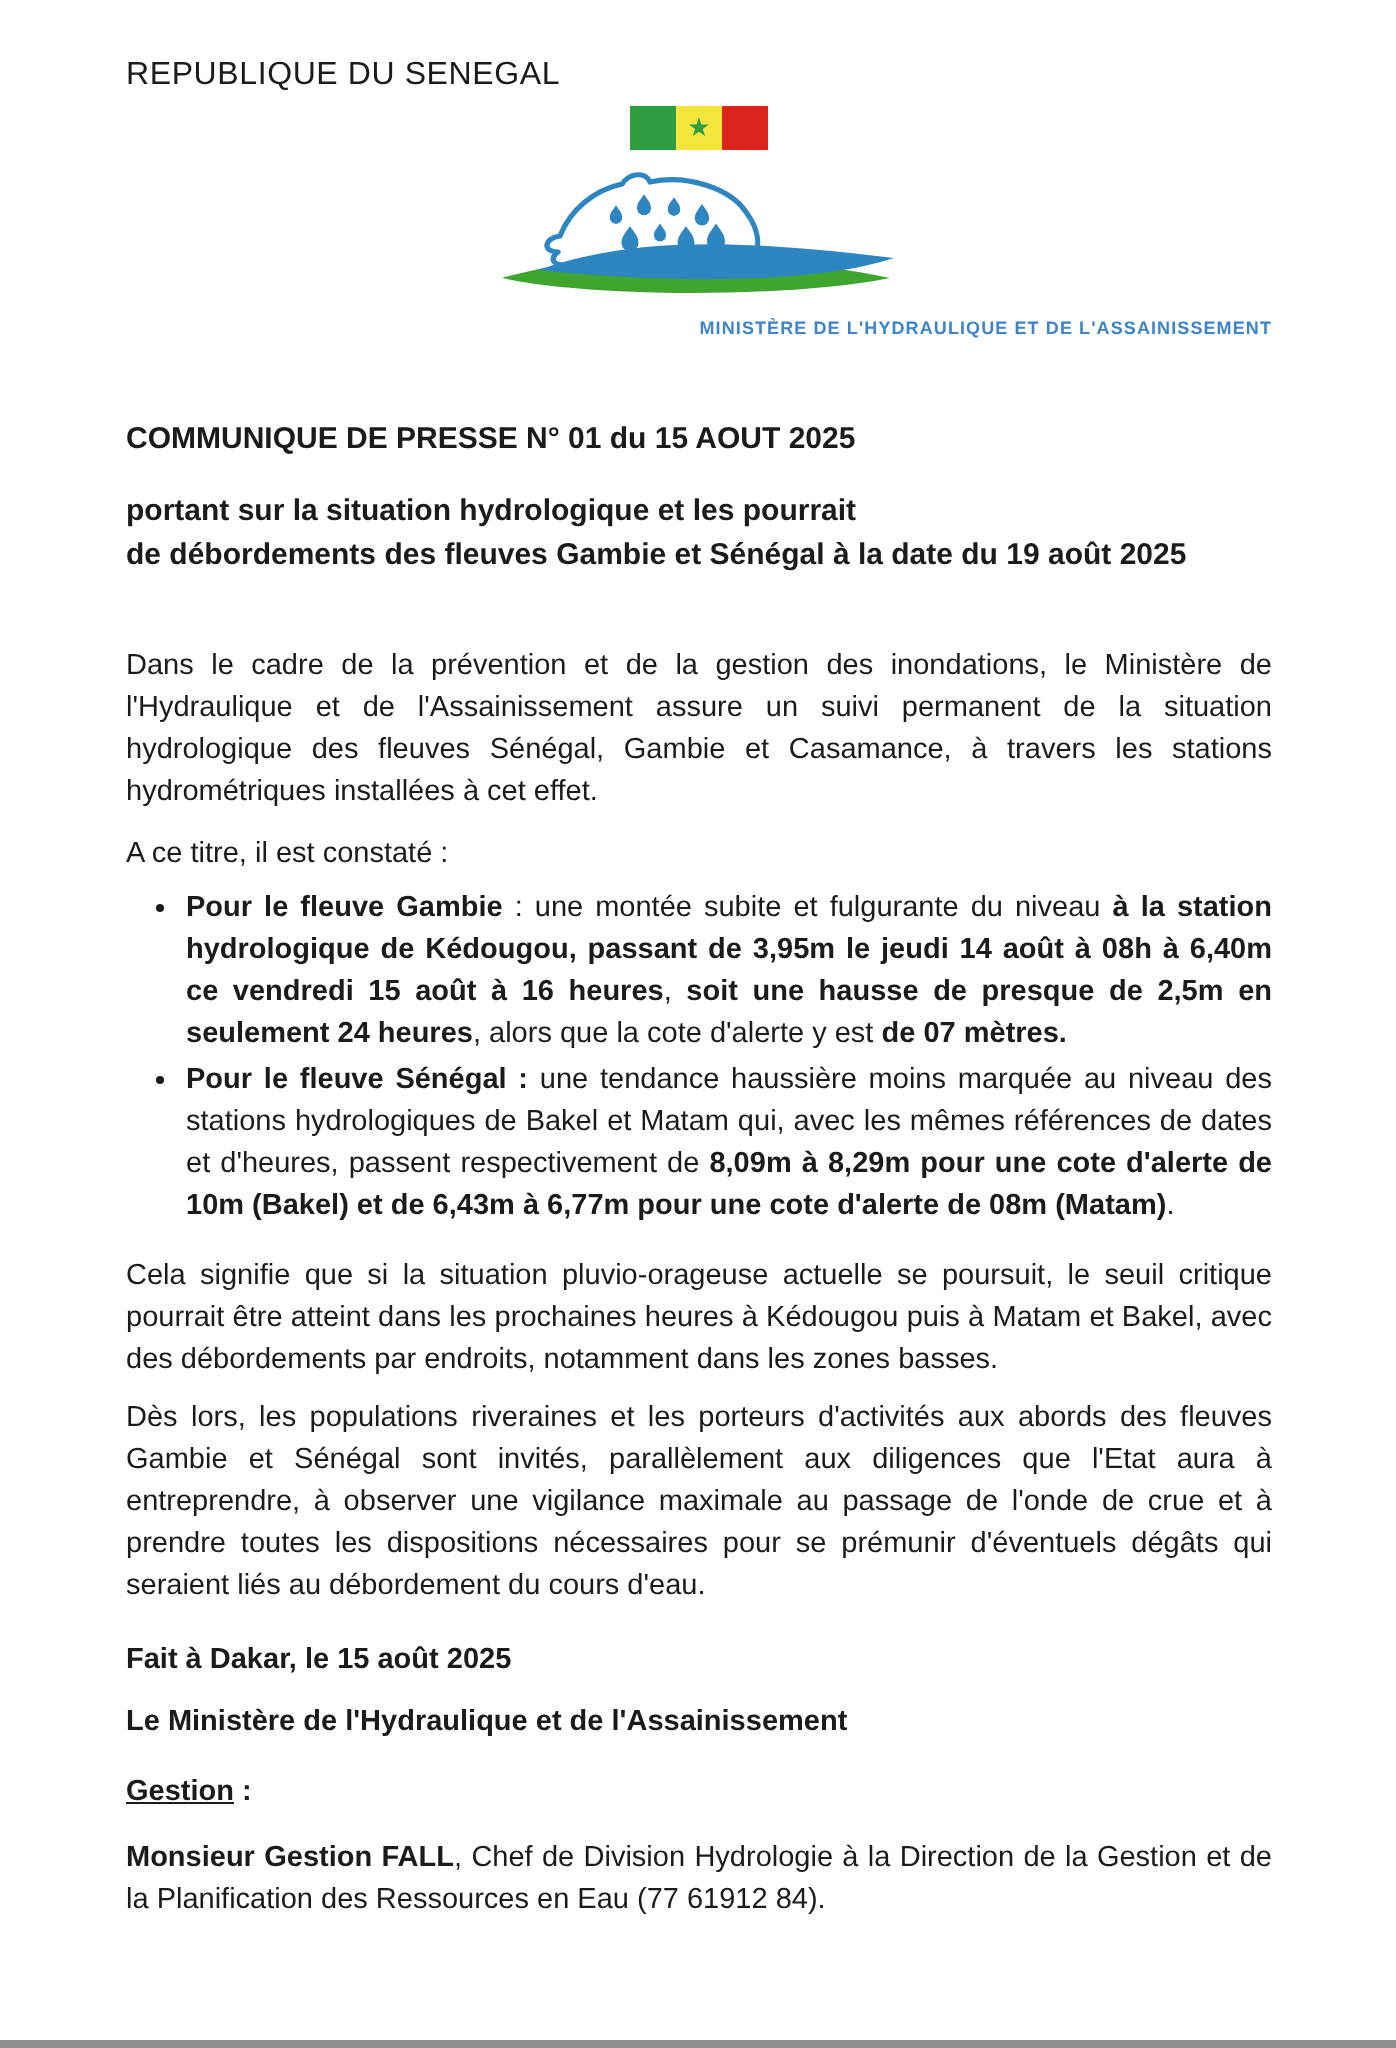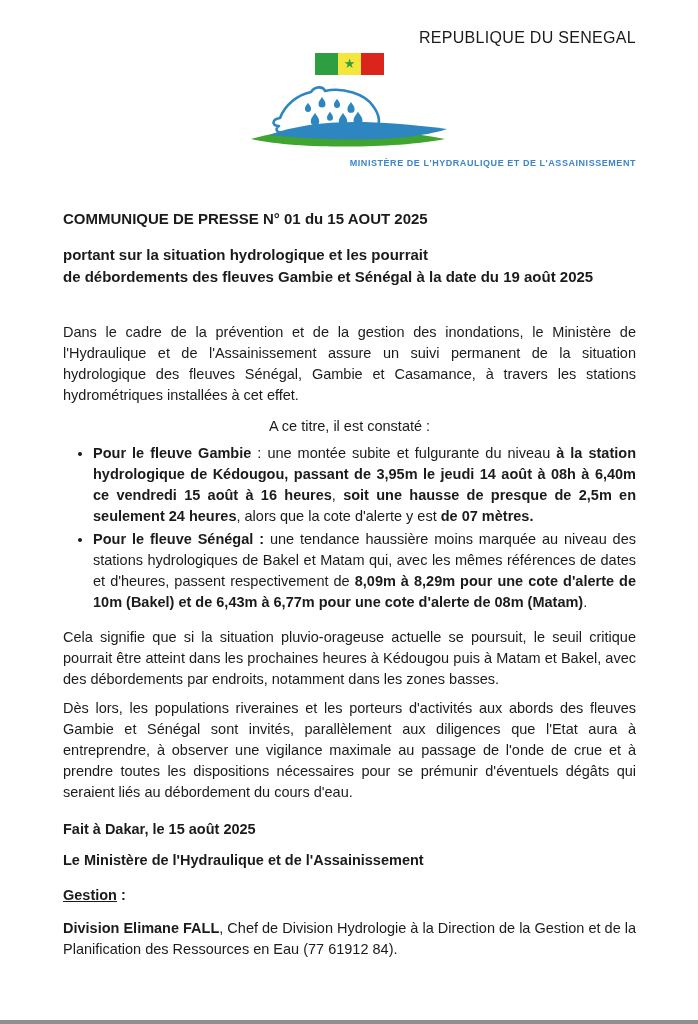--- a/index.html
+++ b/index.html
@@ -2,37 +2,37 @@
 <html><head>
 <meta charset="utf-8">
 <style>
   html,body{margin:0;padding:0;background:#ffffff;}
   .page{
     width:698px;height:1024px;position:relative;box-sizing:border-box;
     padding:26px 62px 0 63px;background:#ffffff;overflow:hidden;
     font-family:"Liberation Sans","DejaVu Sans",sans-serif;
     color:#1b1b1b;font-size:14.5px;line-height:1.45;
   }
-  .center{text-align:right;}
+  .center{text-align:left;}
   .country{font-size:16px;letter-spacing:.3px;font-weight:500;}
   .flag{display:flex;width:70px;height:22px;margin:4px auto 2px;}
   .band{flex:1;}
   .band.green{background:#2f9e41;}
   .band.yellow{background:#f5e63d;text-align:center;}
   .band.red{background:#da251d;}
   .star{color:#2f9e41;font-size:13px;line-height:22px;display:inline-block;}
   .motto{font-style:italic;font-size:16.5px;font-weight:600;margin-top:3px;}
   .logo{margin-top:10px;text-align:center;}
   .mlabel{color:#3c85c8;font-weight:bold;font-size:9px;letter-spacing:.55px;margin-top:2px;text-align:right;}
   .titleblock{margin-top:38px;text-align:left;font-weight:bold;}
   .t1{font-size:15px;margin-bottom:14px;}
   .t2{font-size:15px;}
   p{margin:0;text-align:justify;}
   .mt-intro{margin-top:34px;}
-  .lead{margin-top:10px;text-align:center;}
+  .lead{margin-top:10px;text-align:left;}
   ul.findings{margin:6px 0 0;padding-left:30px;}
   ul.findings li{text-align:justify;margin-bottom:2px;}
   .mt-p3{margin-top:14px;}
   .mt-p4{margin-top:8px;}
   .sig{font-weight:bold;}
   .sig1{margin-top:16px;}
   .sig2{margin-top:10px;}
   .contacts-h{margin-top:14px;text-align:left;font-weight:bold;}
   .contact-p{margin-top:12px;}
   .bottom-line{position:absolute;left:0;right:0;bottom:0;height:4px;background:#8f8f8f;}
@@ -94,16 +94,16 @@
 
   <p class="mt-p3">Cela signifie que si la situation pluvio-orageuse actuelle se poursuit, le seuil critique pourrait être atteint dans les prochaines heures à Kédougou puis à Matam et Bakel, avec des débordements par endroits, notamment dans les zones basses.</p>
 
   <p class="mt-p4">Dès lors, les populations riveraines et les porteurs d'activités aux abords des fleuves Gambie et Sénégal sont invités, parallèlement aux diligences que l'Etat aura à entreprendre, à observer une vigilance maximale au passage de l'onde de crue et à prendre toutes les dispositions nécessaires pour se prémunir d'éventuels dégâts qui seraient liés au débordement du cours d'eau.</p>
 
   <p class="sig sig1">Fait à Dakar, le 15 août 2025</p>
   <p class="sig sig2">Le Ministère de l'Hydraulique et de l'Assainissement</p>
 
   <p class="contacts-h"><span style="font-weight: bold; text-decoration: underline;">Gestion</span><span style="font-weight: bold;"> :</span></p>
 
-  <p class="contact-p"><span style="font-weight: bold;">Division Elimane FALL</span><span>, Chef de Division Hydrologie à la Direction de la Gestion et de la Planification des Ressources en Eau (77 61912 84).</span></p>
+  <p class="contact-p"><span style="font-weight: bold;">Monsieur Gestion FALL</span><span>, Chef de Division Hydrologie à la Direction de la Gestion et de la Planification des Ressources en Eau (77 61912 84).</span></p>
 
   <div class="bottom-line"></div>
 </div>
 
 </body></html>

